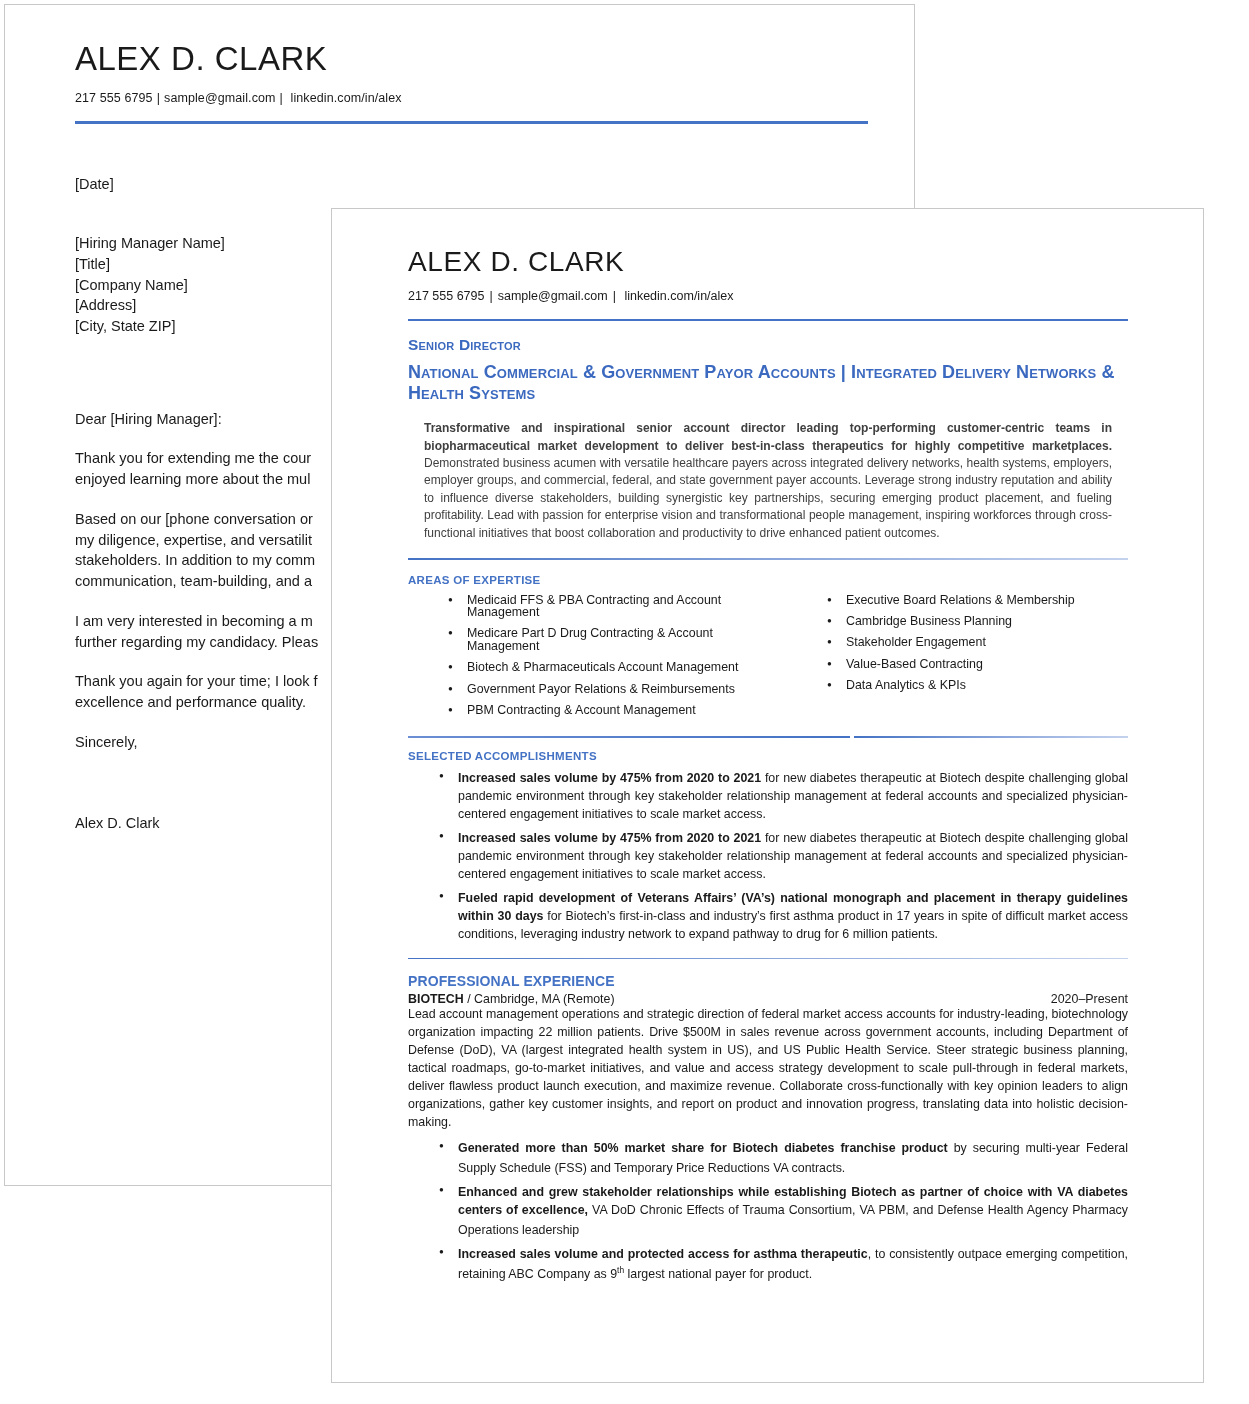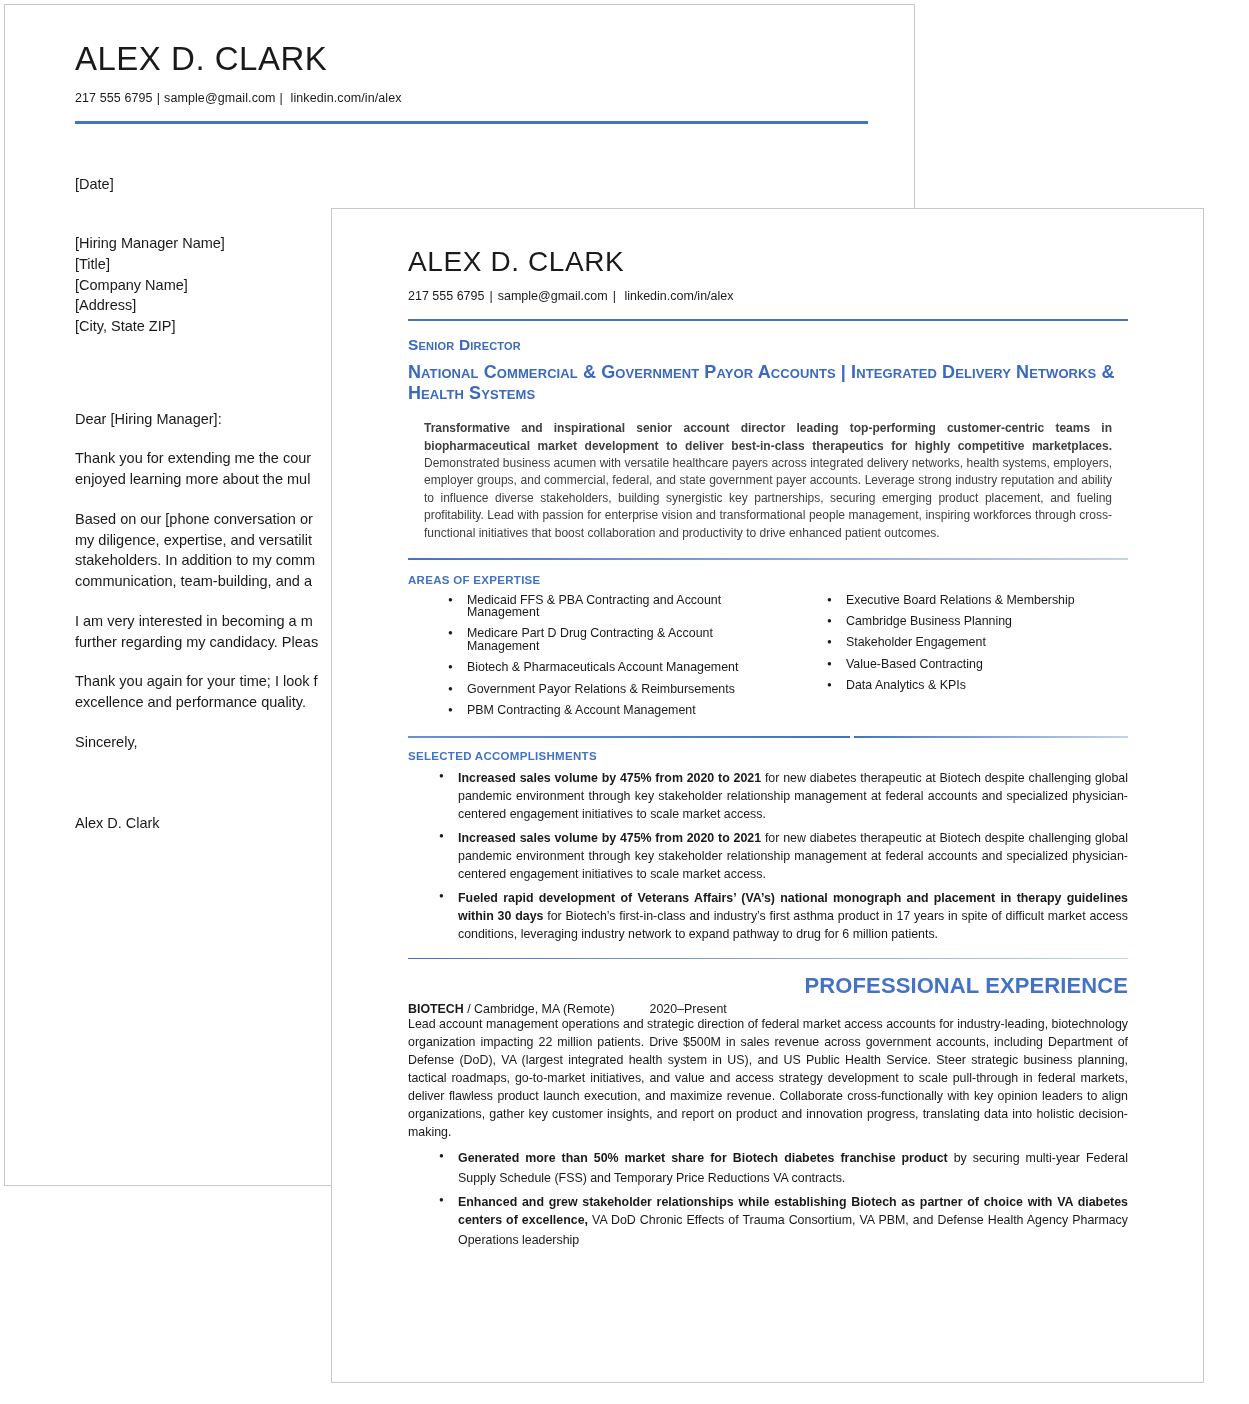--- a/index.html
+++ b/index.html
@@ -155,24 +155,23 @@
     font-weight: bold;
     font-size: 11.5px;
     font-variant: small-caps;
     letter-spacing: 0.3px;
     text-transform: uppercase;
     margin: 0 0 8px 0;
   }
   .rs-section-head-lg {
     color: #4472c4;
     font-weight: bold;
-    font-size: 22px;
+    font-size: 14px;
     letter-spacing: 0.1px;
     margin: 0 0 3px 0;
-    text-align: right;
   }
 
   
   .exp-cols {
     display: flex;
     gap: 38px;
   }
   .exp-col { flex: 1; }
   .exp-col ul {
     margin: 0;
@@ -217,20 +216,21 @@
     left: -19px;
     top: 0;
     font-size: 8px;
     line-height: 1.45;
     color: #1a1a1a;
   }
   ul.bullets b { font-weight: bold; }
 
   .job-line {
     display: flex;
+    justify-content: space-between;
     align-items: baseline;
     font-size: 12.4px;
     color: #1a1a1a;
     margin-top: 2px;
   }
   .job-company b { font-weight: bold; }
   .job-dates { font-size: 12.4px; margin-left: 35px; }
   .job-role {
     font-size: 12.4px;
     font-weight: bold;
@@ -344,16 +344,17 @@
       <div class="rs-section-head-lg">PROFESSIONAL EXPERIENCE</div>
       <div class="job-line">
         <div class="job-company"><b>BIOTECH</b><span> / Cambridge, MA (Remote)</span></div>
         <div class="job-dates">2020–Present</div>
       </div>
       <p class="job-desc">Lead account management operations and strategic direction of federal market access accounts for industry-leading, biotechnology organization impacting 22 million patients. Drive $500M in sales revenue across government accounts, including Department of Defense (DoD), VA (largest integrated health system in US), and US Public Health Service. Steer strategic business planning, tactical roadmaps, go-to-market initiatives, and value and access strategy development to scale pull-through in federal markets, deliver flawless product launch execution, and maximize revenue. Collaborate cross-functionally with key opinion leaders to align organizations, gather key customer insights, and report on product and innovation progress, translating data into holistic decision-making.</p>
 
       <ul class="bullets">
         <li><b>Generated more than 50% market share for Biotech diabetes franchise product</b><span> by securing multi-year Federal Supply Schedule (FSS) and Temporary Price Reductions VA contracts.</span><sup></sup><span></span></li>
         <li><b>Enhanced and grew stakeholder relationships while establishing Biotech as partner of choice with VA diabetes centers of excellence,</b><span> VA DoD Chronic Effects of Trauma Consortium, VA PBM, and Defense Health Agency Pharmacy Operations leadership</span><sup></sup><span></span></li>
+        <li><b>Increased sales volume and protected access for asthma therapeutic</b><span>, to consistently outpace emerging competition, retaining ABC Company as 9</span><sup>th</sup><span> largest national payer for product.</span></li>
       </ul>
     </div>
   </div>
 </div>
 
 </body></html>

